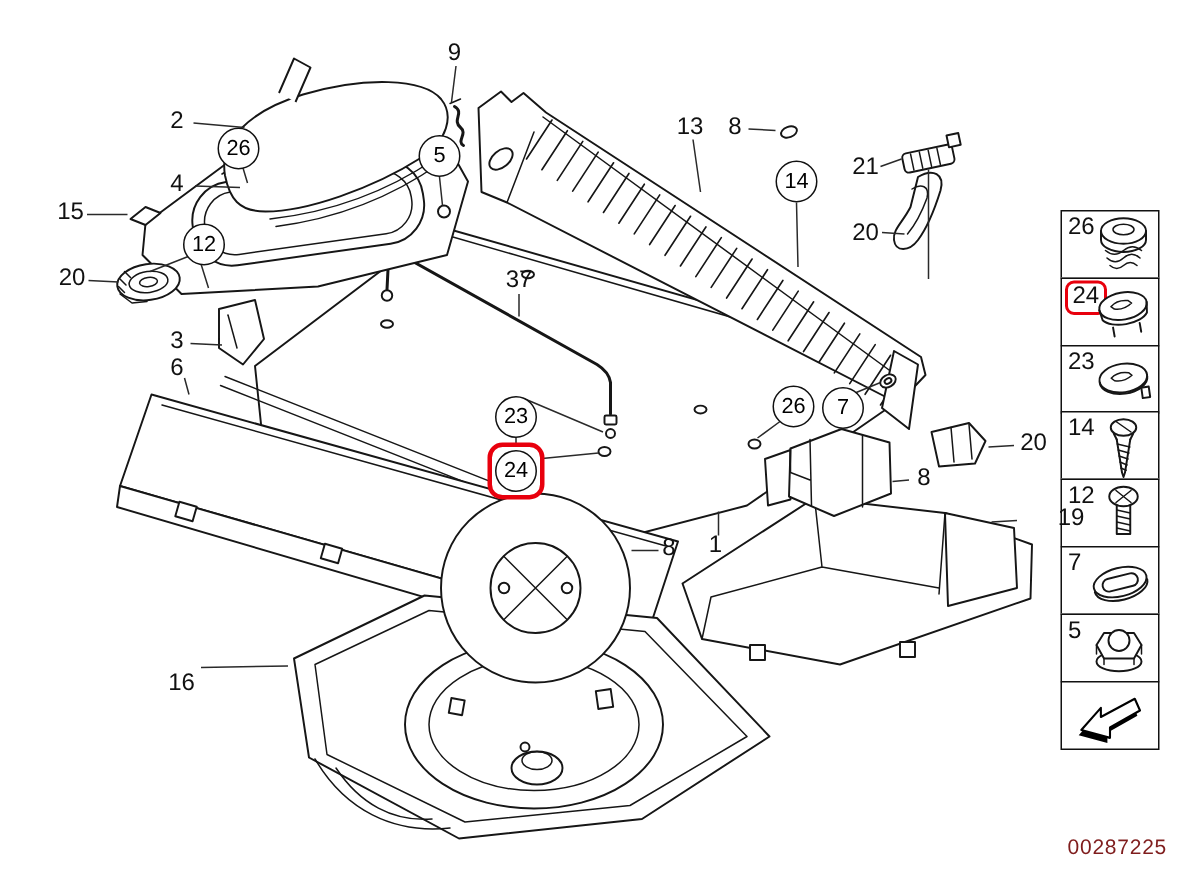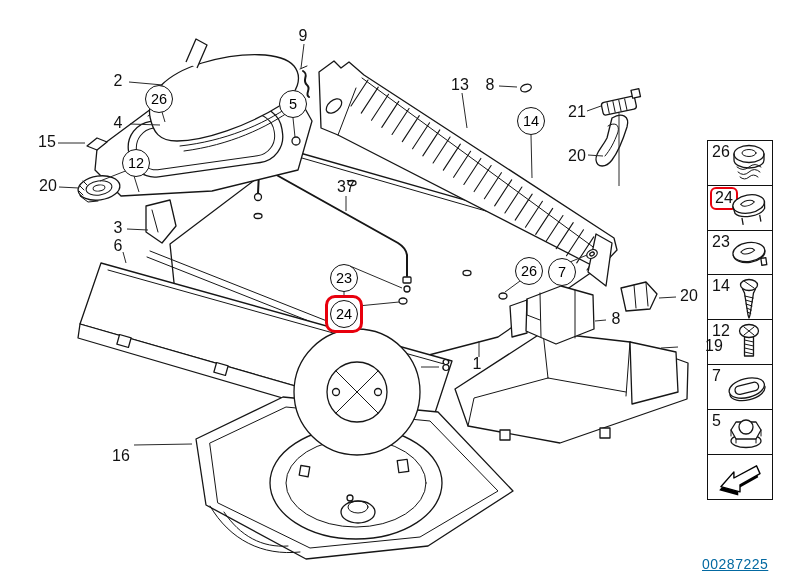--- a/index.html
+++ b/index.html
@@ -36,22 +36,22 @@
     position:absolute;left:4px;top:2px;font-size:16px;line-height:1.15;color:#111;
   }
   .cell-num.hl-red{
     border:2.4px solid #e8000d;border-radius:6px;padding:0 3px 1px 3px;
     left:2px;top:1px;
   }
   .cell-icon{position:absolute;right:1px;top:2px;}
   .cell-icon.mid{right:6px;}
   .arrow-cell .cell-icon{right:6px;top:3px;}
   #docnum{
-    position:absolute;left:702px;top:556px;width:76px;text-align:left;
-    font-size:14px;color:#0369a1;letter-spacing:0.5px;text-decoration:underline;
+    position:absolute;left:702px;top:556px;width:76px;text-align:right;
+    font-size:14px;color:#7f1d1d;letter-spacing:0.5px;
   }
   svg{display:block;}
   .ln{stroke:#161616;fill:none;stroke-width:1.3;stroke-linejoin:round;stroke-linecap:round;}
   .lnf{stroke:#161616;fill:#fff;stroke-width:1.3;stroke-linejoin:round;}
   .thin{stroke-width:1;}
   .leader{stroke:#2a2a2a;stroke-width:1;fill:none;}
 </style>
 </head>
 <body>
 

